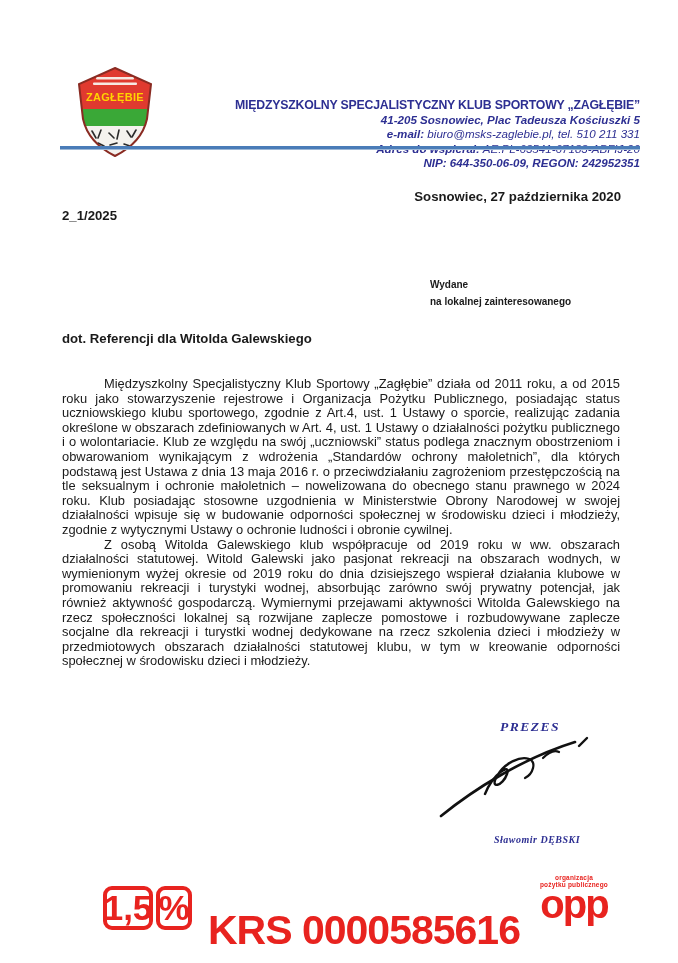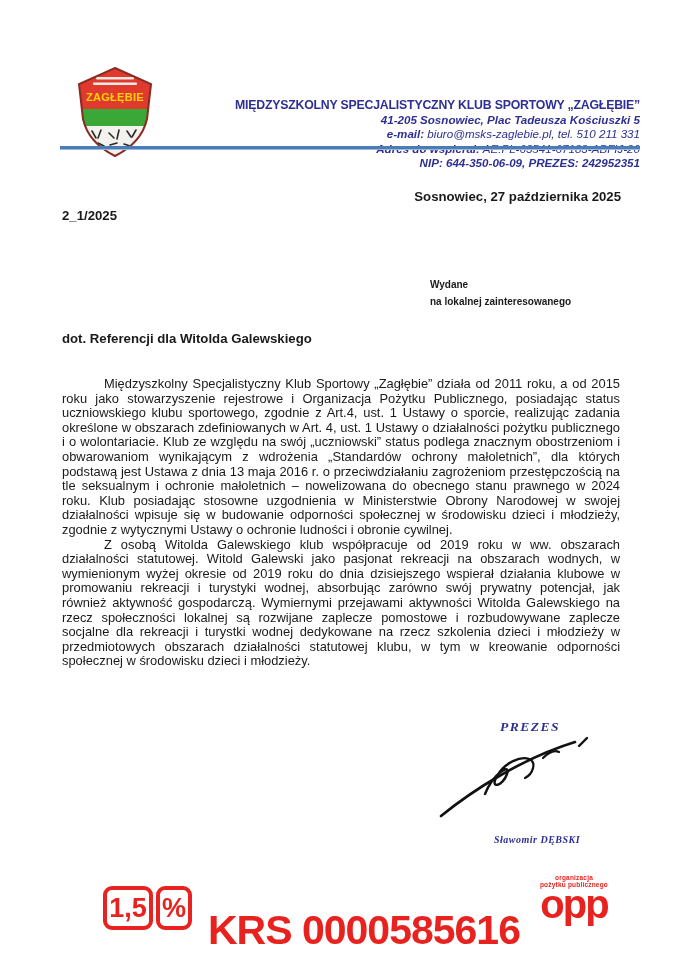--- a/index.html
+++ b/index.html
@@ -54,21 +54,21 @@
   
   .footer-row {
     position:absolute; left:103px; top:882px;
     display:flex; align-items:flex-start; gap:16px;
   }
   .pct-badge { display:flex; gap:3px; margin-top:4px; }
   .pct-box {
     border:4px solid #e8231f; border-radius:9px;
     color:#e8231f; font-weight:bold;
     height:44px; display:flex; align-items:center; justify-content:center;
-    font-size:27px; padding:0 5px; background:#fff;
+    font-size:35px; padding:0 5px; background:#fff;
   }
   .pct-box.num { width:50px; }
   .pct-box.sym { width:36px; }
   .krs-text {
     color:#e8231f; font-weight:bold; font-size:41px;
     letter-spacing:-1px; line-height:48px; white-space:nowrap;margin-top:24px;
   }
   .opp-block { text-align:center; color:#e8231f; margin-top:-8px; width:76px; }
   .opp-small { font-size:6.5px; font-weight:bold; line-height:7px; letter-spacing:0.2px; }
   .opp-big { font-size:40px; font-weight:bold; letter-spacing:-2px; line-height:34px; margin-top:-1px; }
@@ -108,26 +108,26 @@
       </g>
       <path d="M39 1 L75 17 L71 52 C67 70 55 81 39 89 C23 81 11 70 7 52 L3 17 Z" fill="none" stroke="#8a2b22" stroke-width="2"></path>
     </svg>
   </div>
 
   <div class="header-block">
     <div class="header-org">MIĘDZYSZKOLNY SPECJALISTYCZNY KLUB SPORTOWY „ZAGŁĘBIE”</div>
     <div class="header-line"><span class="lbl">41-205 Sosnowiec, Plac Tadeusza Kościuszki 5</span></div>
     <div class="header-line"><span class="lbl">e-mail:</span><span> biuro@msks-zaglebie.pl, tel. 510 211 331</span></div>
     <div class="header-line"><span class="lbl">Adres do wspierał:</span><span> AE:PL-63541-67183-ABFIJ-20</span></div>
-    <div class="header-line"><span class="lbl">NIP:</span><span class="lbl"> 644-350-06-09, </span><span class="lbl">PREZES:</span><span class="lbl"> 242952351</span></div>
+    <div class="header-line"><span class="lbl">NIP:</span><span class="lbl"> 644-350-06-09, </span><span class="lbl">REGON:</span><span class="lbl"> 242952351</span></div>
   </div>
 
   <div class="hr-blue"></div>
 
-  <div class="date-line">Sosnowiec, 27 października 2025</div>
+  <div class="date-line">Sosnowiec, 27 października 2020</div>
   <div class="ref-number">2_1/2025</div>
   <div class="issued-block">
     <div>Wydane</div>
     <div>na lokalnej zainteresowanego</div>
   </div>
   <div class="subject-line">dot. Referencji dla Witolda Galewskiego</div>
 
   <div class="body-block">
     <p>Międzyszkolny Specjalistyczny Klub Sportowy „Zagłębie” działa od 2011 roku, a od 2015 roku jako stowarzyszenie rejestrowe i Organizacja Pożytku Publicznego, posiadając status uczniowskiego klubu sportowego, zgodnie z Art.4, ust. 1 Ustawy o sporcie, realizując zadania określone w obszarach zdefiniowanych w Art. 4, ust. 1 Ustawy o działalności pożytku publicznego i o wolontariacie. Klub ze względu na swój „uczniowski” status podlega znacznym obostrzeniom i obwarowaniom wynikającym z wdrożenia „Standardów ochrony małoletnich”, dla których podstawą jest Ustawa z dnia 13 maja 2016 r. o przeciwdziałaniu zagrożeniom przestępczością na tle seksualnym i ochronie małoletnich – nowelizowana do obecnego stanu prawnego w 2024 roku. Klub posiadając stosowne uzgodnienia w Ministerstwie Obrony Narodowej w swojej działalności wpisuje się w budowanie odporności społecznej w środowisku dzieci i młodzieży, zgodnie z wytycznymi Ustawy o ochronie ludności i obronie cywilnej.</p>
     <p>Z osobą Witolda Galewskiego klub współpracuje od 2019 roku w ww. obszarach działalności statutowej. Witold Galewski jako pasjonat rekreacji na obszarach wodnych, w wymienionym wyżej okresie od 2019 roku do dnia dzisiejszego wspierał działania klubowe w promowaniu rekreacji i turystyki wodnej, absorbując zarówno swój prywatny potencjał, jak również aktywność gospodarczą. Wymiernymi przejawami aktywności Witolda Galewskiego na rzecz społeczności lokalnej są rozwijane zaplecze pomostowe i rozbudowywane zaplecze socjalne dla rekreacji i turystki wodnej dedykowane na rzecz szkolenia dzieci i młodzieży w przedmiotowych obszarach działalności statutowej klubu, w tym w kreowanie odporności społecznej w środowisku dzieci i młodzieży.</p>

